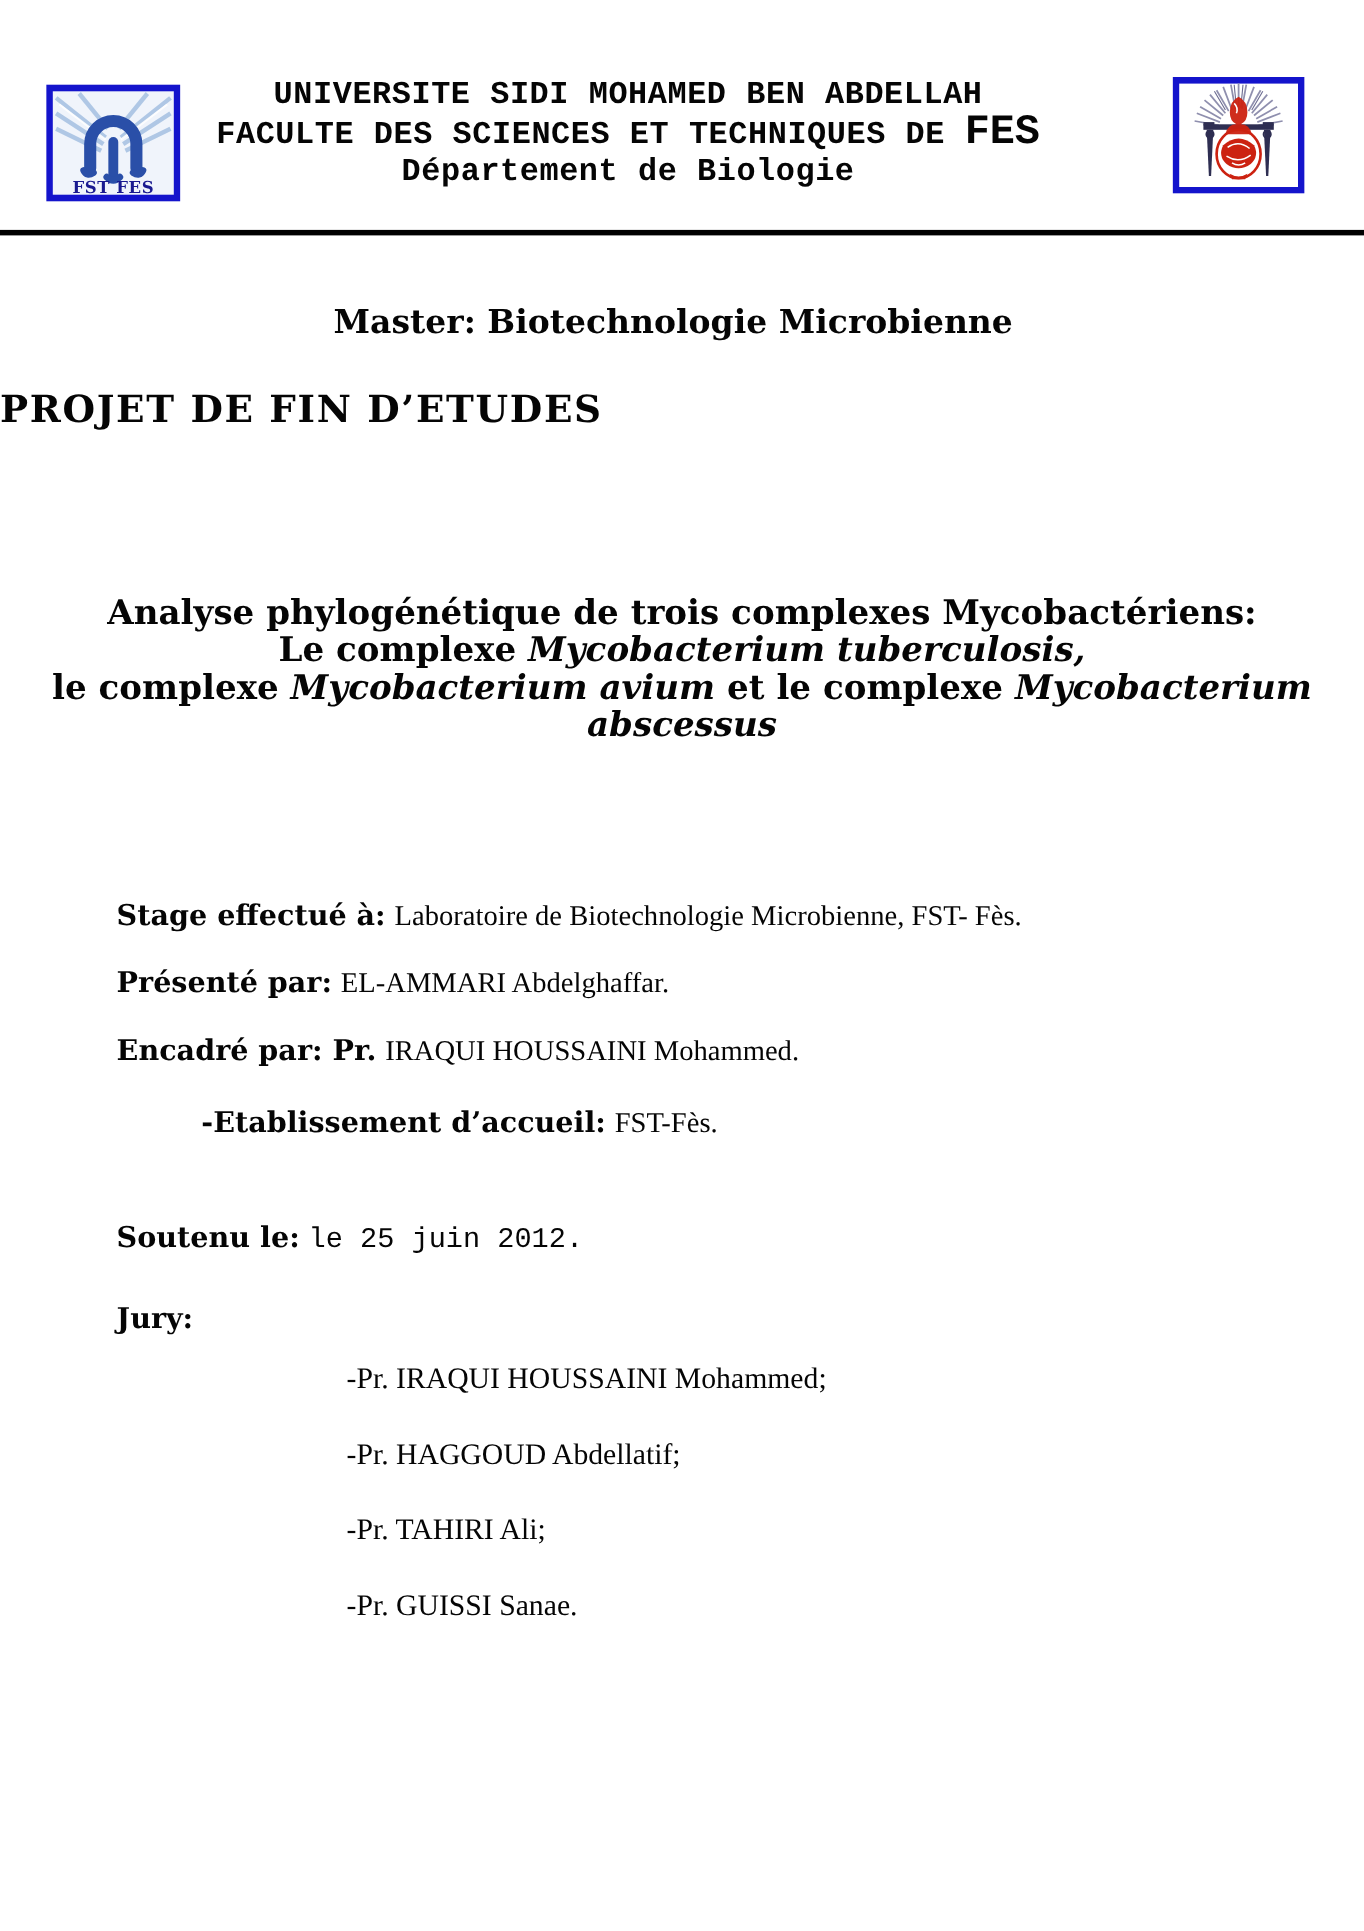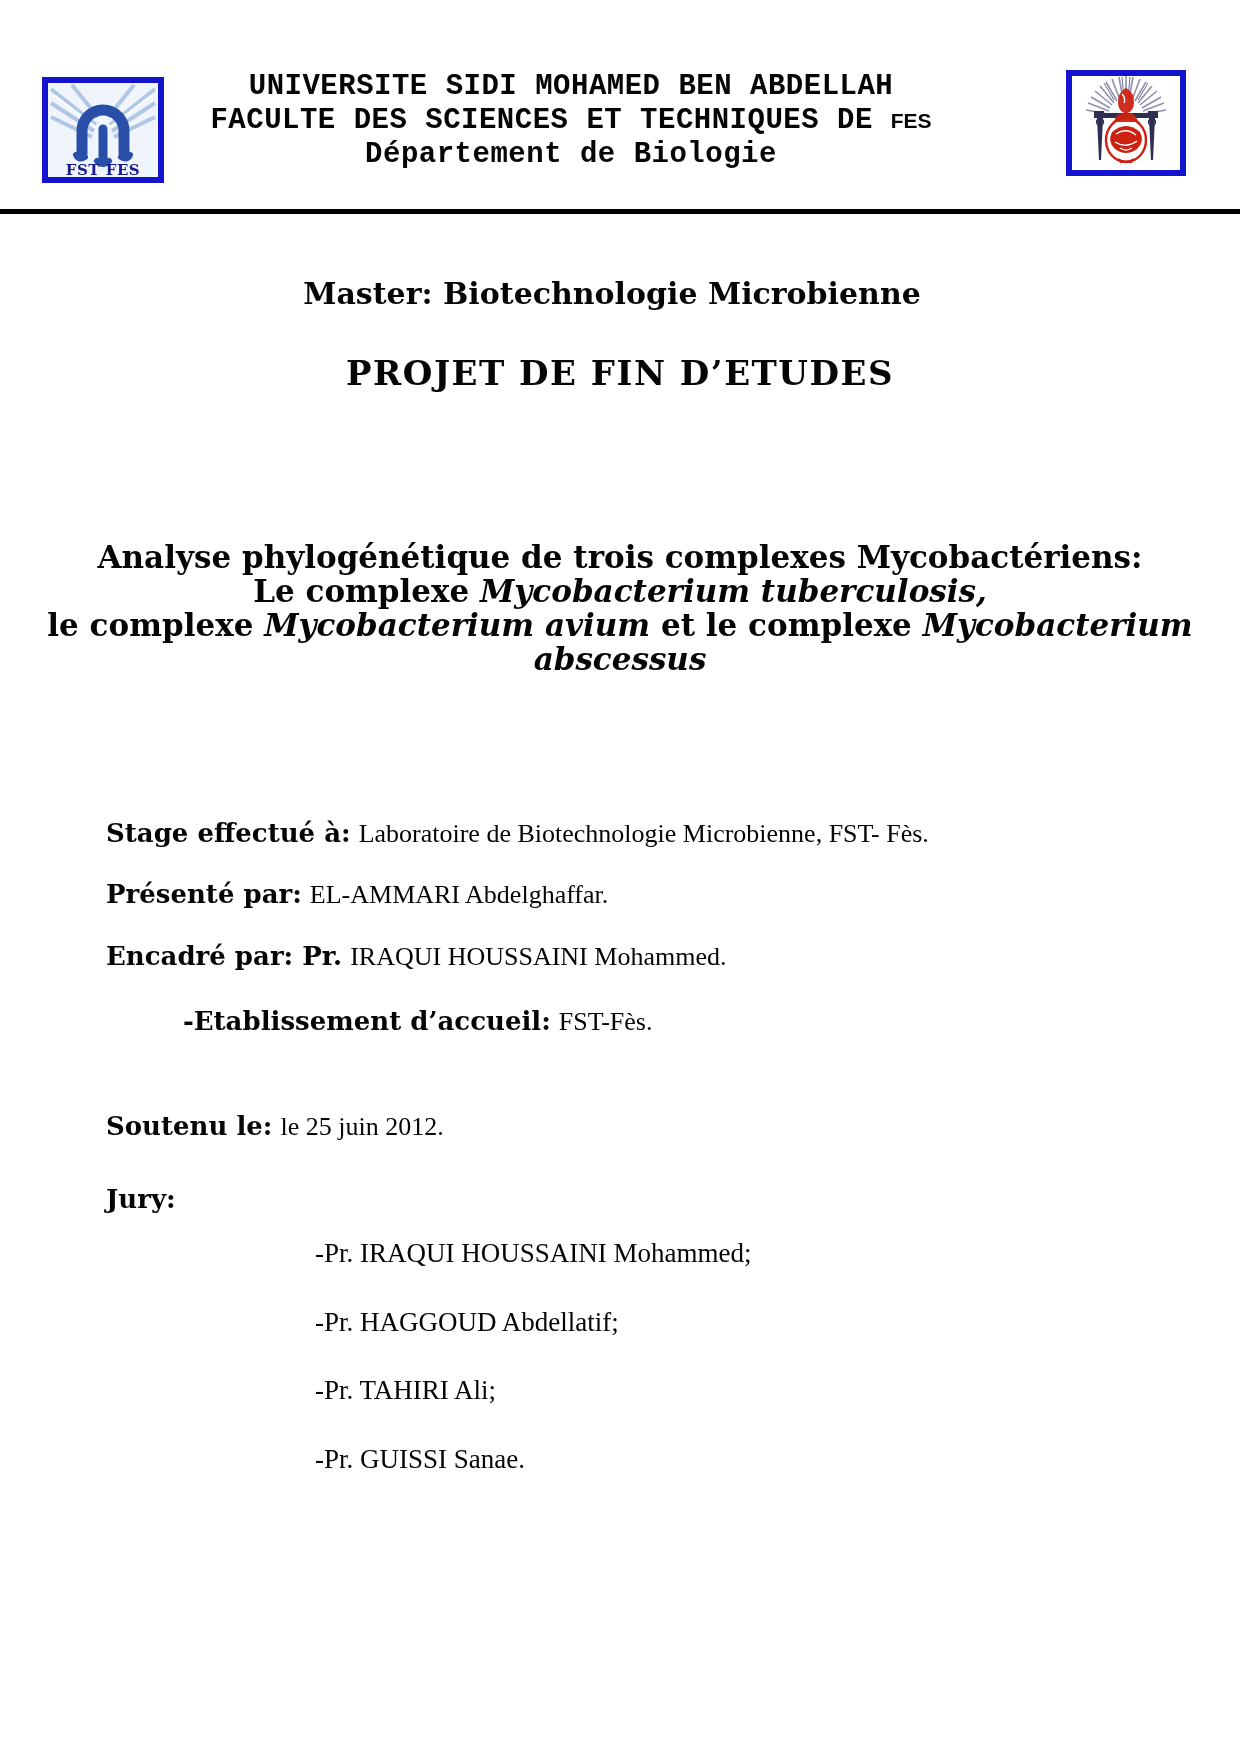--- a/index.html
+++ b/index.html
@@ -13,44 +13,44 @@
   .logo-left  { position:absolute; left:42px;  top:76px; width:122px; height:108px; }
   .logo-right { position:absolute; left:1066px; top:70px; width:120px; height:106px; }
   .logo-left svg, .logo-right svg { width:100%; height:100%; display:block; }
 
   .header-text {
     position:absolute; left:190px; top:70px; width:762px;
     text-align:center; white-space:nowrap;
     font-family:"Liberation Mono", monospace; font-weight:bold;
     font-size:29px; line-height:34px; letter-spacing:0.5px;
   }
-  .header-fes { font-family:Liberation Sans, sans-serif; font-size:21px; letter-spacing:0; }
+  .header-fes { font-family:Liberation Mono, monospace; font-size:38px; letter-spacing:0; }
 
   .rule { position:absolute; left:0; top:209px; width:1240px; height:5px; background:#000; }
 
   
   .master-title {
     position:absolute; left:0; top:276px; width:1224px; text-align:center;
     font-weight:bold; font-size:30px;
   }
   .projet-title {
-    position:absolute; left:0; top:353px; width:1240px; text-align:center;
+    position:absolute; left:0; top:353px; width:1240px; text-align:left;
     font-weight:bold; font-size:34px; letter-spacing:1.5px;
   }
   .thesis-title {
     position:absolute; left:0; top:540px; width:1240px; text-align:center;
     font-weight:bold; font-size:31px; line-height:34px;
   }
   .thesis-title .it { font-style:italic; }
 
   
   .detail-row { position:absolute; left:106px; white-space:nowrap; font-size:26px; }
   .detail-label { font-weight:bold; }
   .detail-value { font-family:"Liberation Serif", serif; margin-left:8px; }
-  .detail-value.wide { font-family:Liberation Serif, serif; }
+  .detail-value.wide { font-family:Liberation Mono, monospace; }
 
   .row-stage    { top:818px; }
   .row-presente { top:879px; }
   .row-encadre  { top:941px; }
   .row-etab     { top:1006px; left:183px; }
   .row-soutenu  { top:1111px; }
   .row-jury     { top:1184px; }
 
   .jury-item {
     position:absolute; left:315px; white-space:nowrap;

